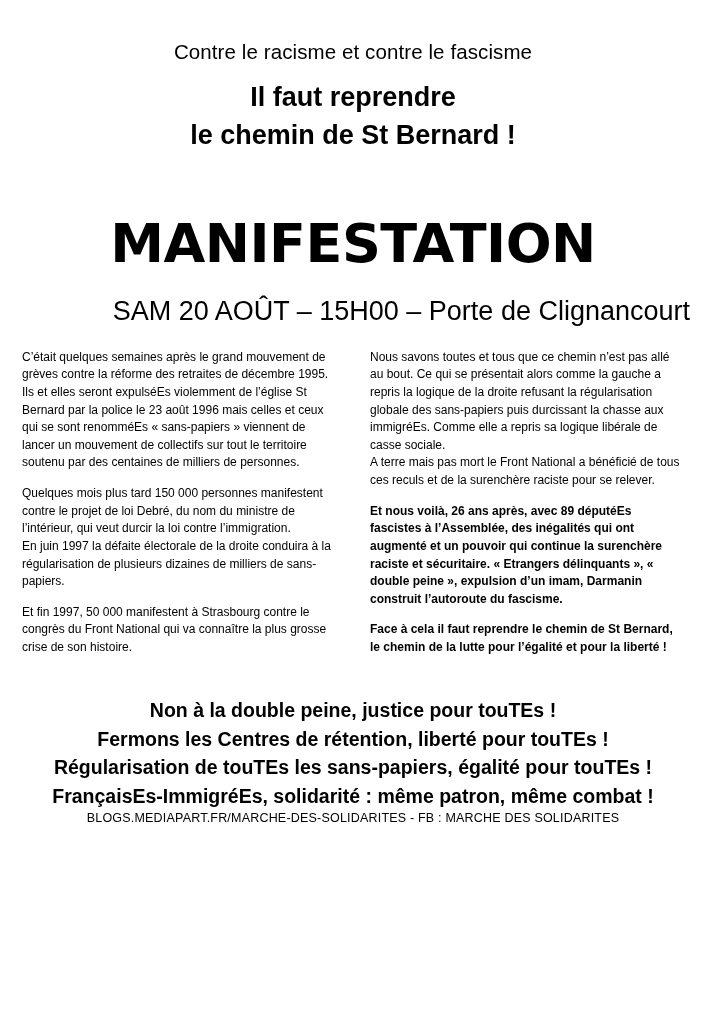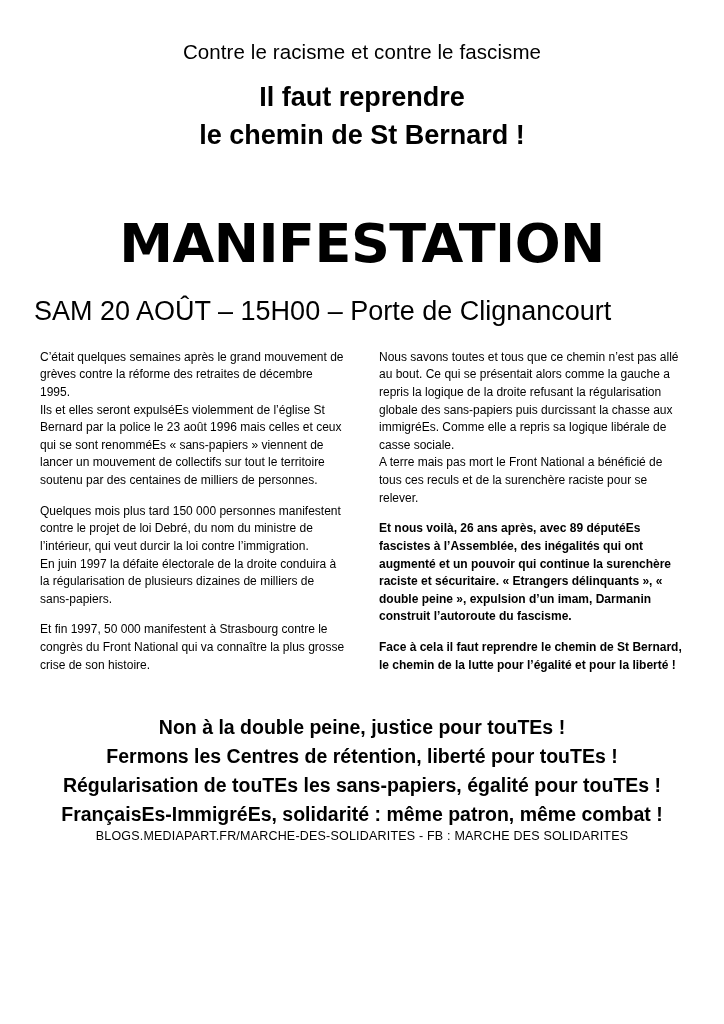--- a/index.html
+++ b/index.html
@@ -12,21 +12,21 @@
     height: 1024px;
     font-family: "Liberation Sans", sans-serif;
     color: #000000;
     position: relative;
     overflow: hidden;
   }
   .poster {
     width: 724px;
     height: 849px;
     box-sizing: border-box;
-    padding: 40px 34px 14px 34px;
+    padding: 40px 34px 14px 16px;
     display: flex;
     flex-direction: column;
   }
 
   
   .kicker {
     text-align: center;
     font-size: 20.5px;
     letter-spacing: 0.1px;
     margin-bottom: 14px;
@@ -45,21 +45,21 @@
     text-align: center;
     font-weight: bold;
     font-size: 53px;
     letter-spacing: -0.5px;
     margin-top: 54px;
     margin-bottom: 10px;
     font-family: "DejaVu Sans", sans-serif;
     transform: scaleX(1.02);
   }
   .when {
-    text-align: left;
+    text-align: right;
     font-size: 27px;
     margin-top: 12px;
     margin-bottom: 22px;
   }
 
   
   .columns {
     display: flex;
     gap: 34px;
     padding: 0 6px;

